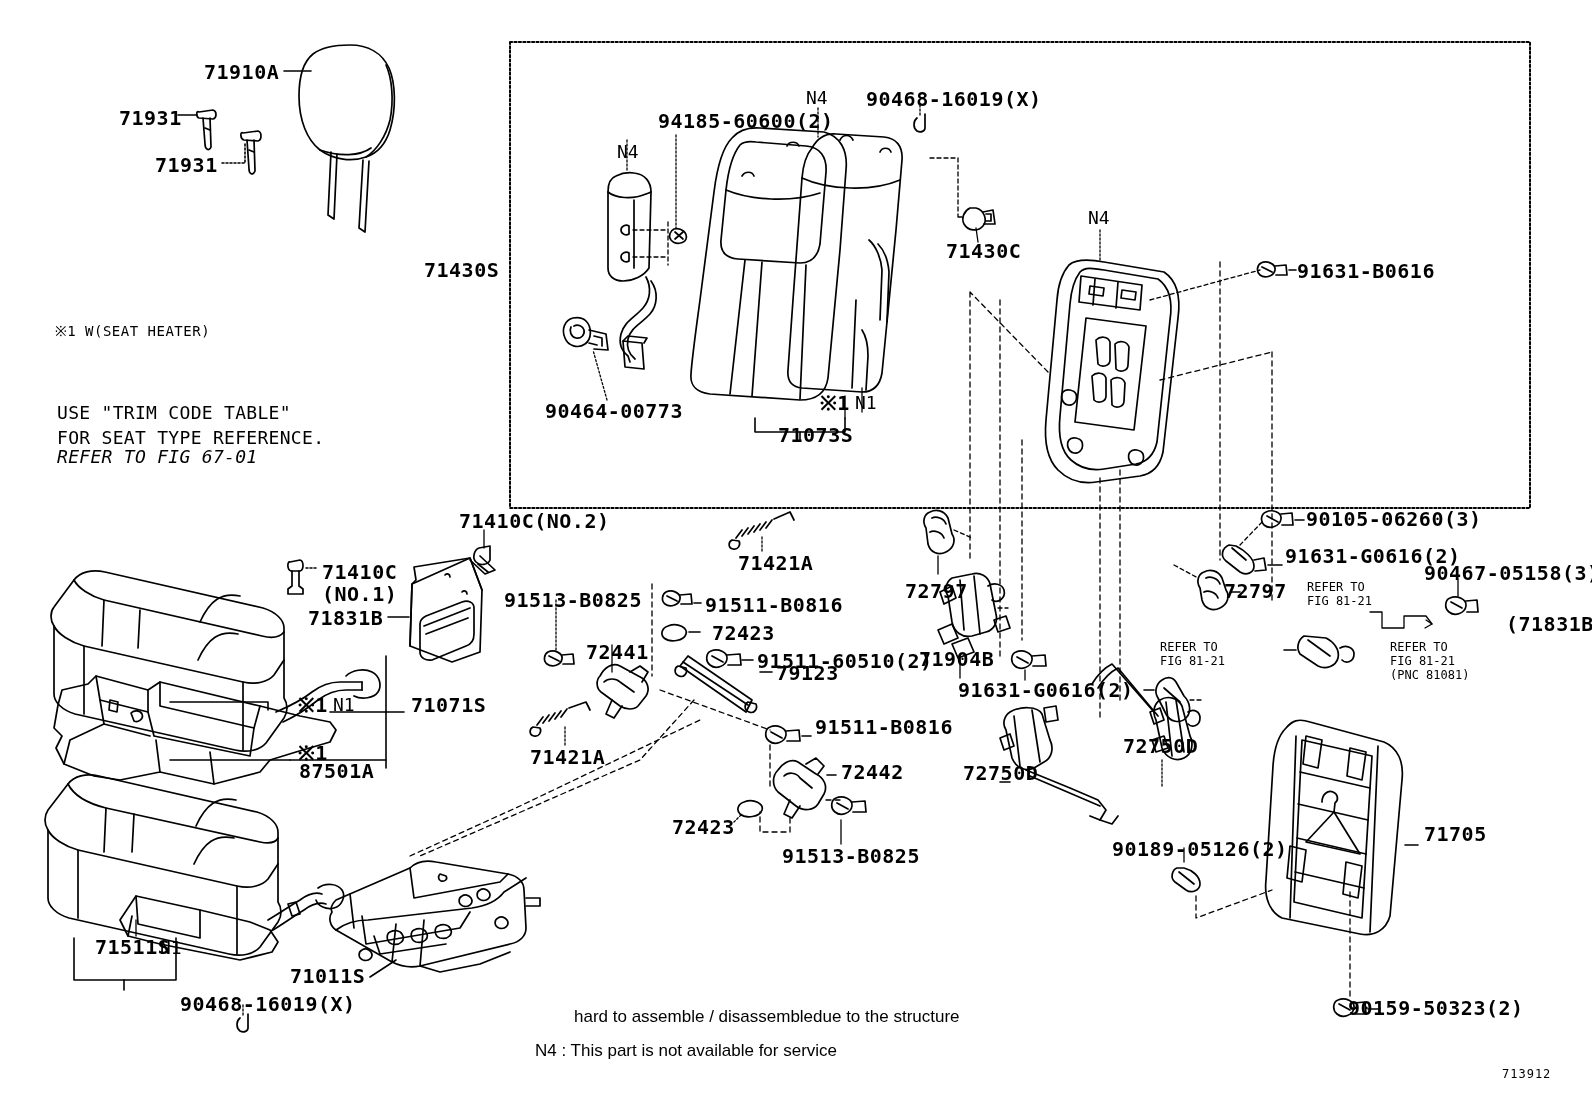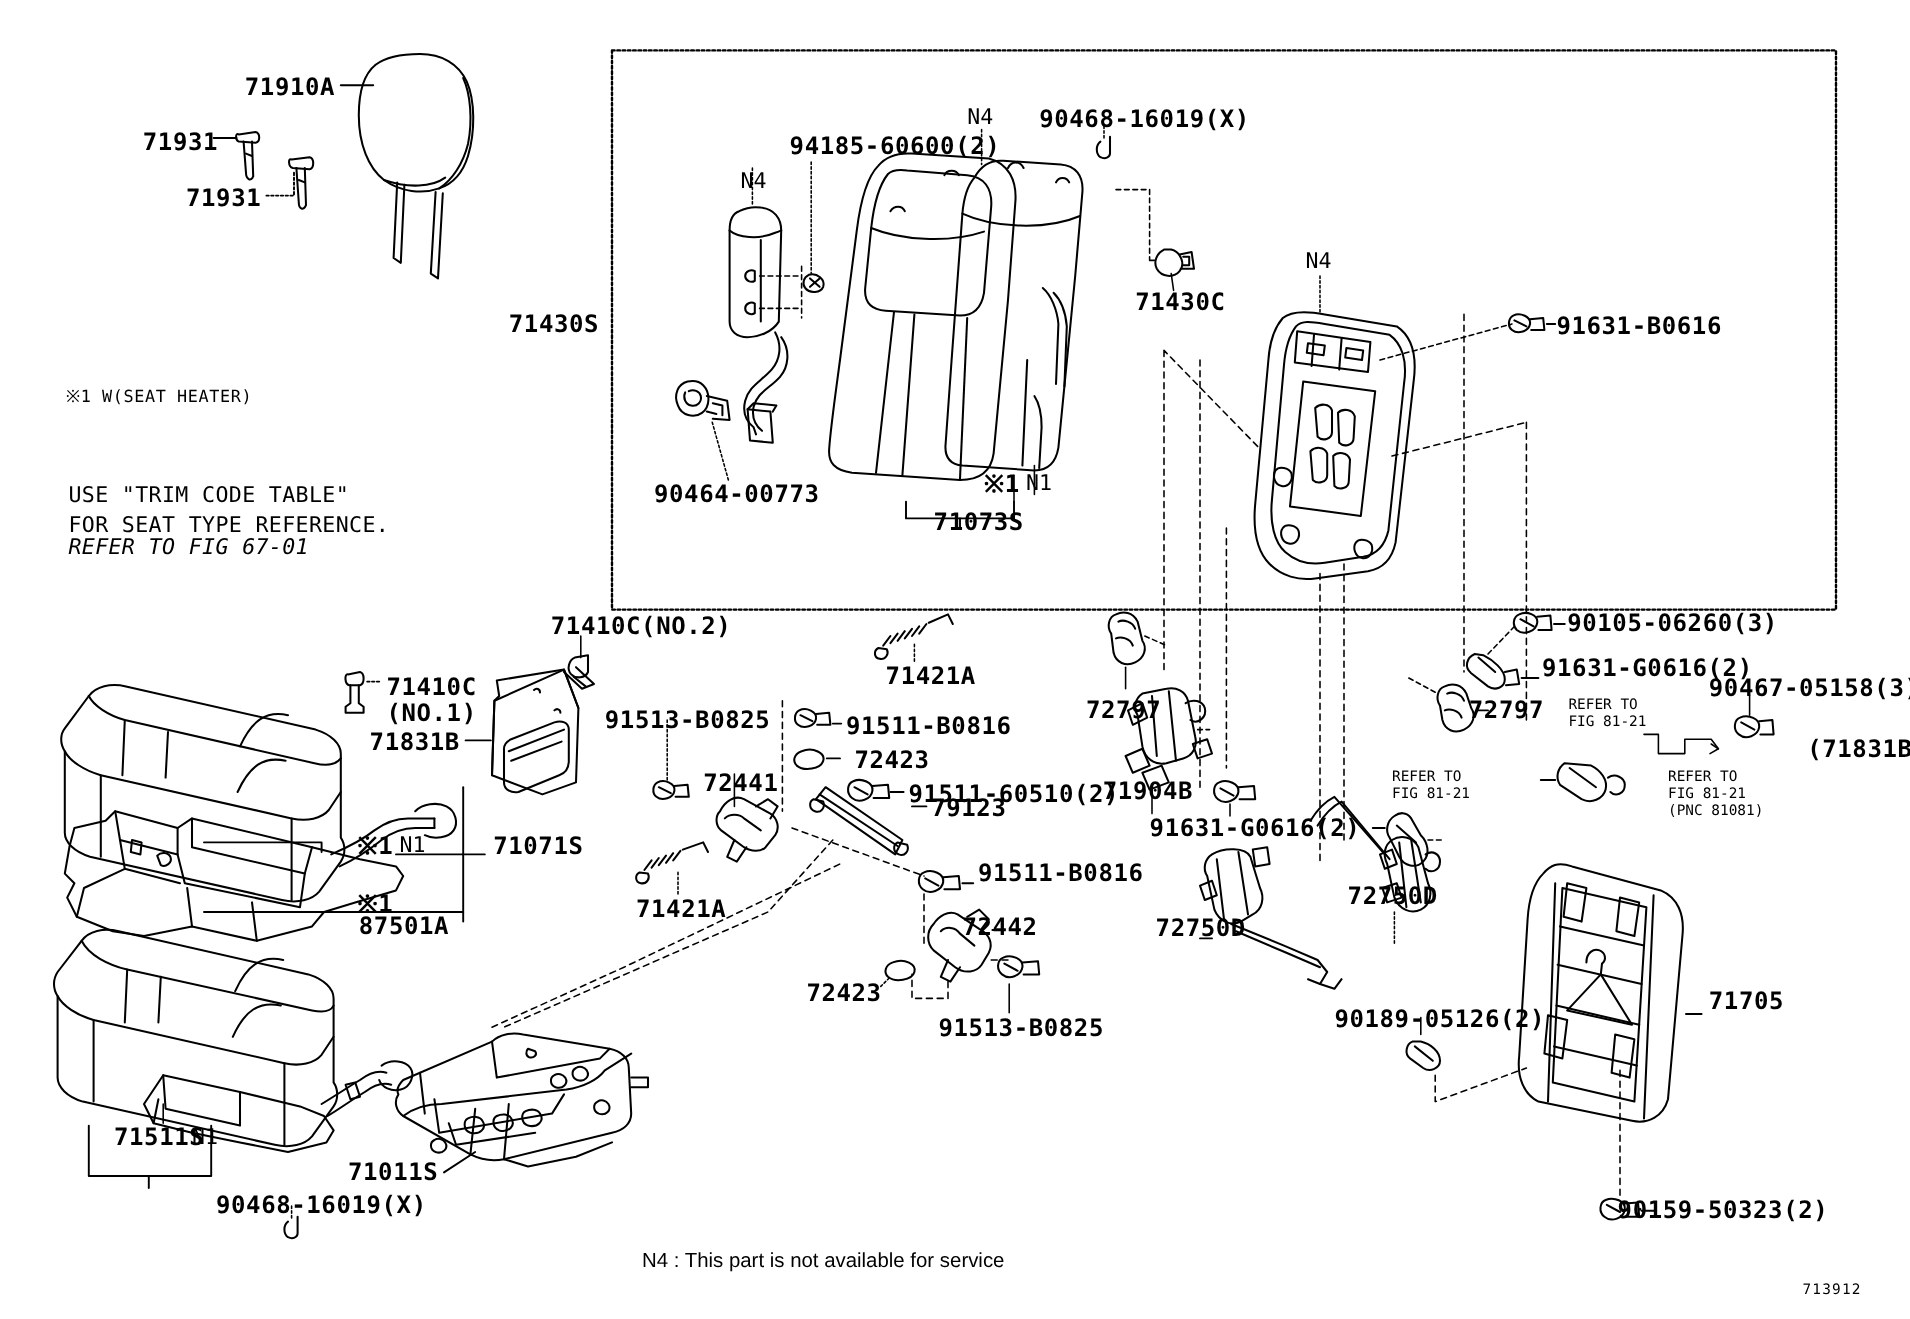--- a/index.html
+++ b/index.html
@@ -656,21 +656,21 @@
 (NO.1)</div>
   <div class="lbl" style="left:308px; top:607px;">71831B</div>
 
   <div class="lbl" style="left:504px; top:589px;">91513-B0825</div>
   <div class="lbl" style="left:586px; top:641px;text-align:right;">72441</div>
   <div class="lbl" style="left:705px; top:594px;">91511-B0816</div>
   <div class="lbl" style="left:712px; top:622px;">72423</div>
   <div class="lbl" style="left:757px; top:650px;">91511-60510(2)</div>
   <div class="lbl" style="left:776px; top:662px;">79123</div>
   <div class="lbl" style="left:815px; top:716px;">91511-B0816</div>
-  <div class="lbl" style="left:802px; top:761px;">72442</div>
+  <div class="lbl" style="left:841px; top:761px;">72442</div>
   <div class="lbl" style="left:672px; top:816px;">72423</div>
   <div class="lbl" style="left:782px; top:845px;">91513-B0825</div>
 
   <div class="lbl" style="left:738px; top:552px;">71421A</div>
   <div class="lbl" style="left:530px; top:746px;">71421A</div>
 
   <div class="lbl" style="left:411px; top:694px;">71071S</div>
   <div class="lbl" style="left:298px; top:694px;">※1</div>
   <div class="lbl n" style="left:333px; top:695px;">N1</div>
   <div class="lbl" style="left:298px; top:742px;">※1</div>
@@ -683,17 +683,18 @@
 
   <div class="lbl" style="left:919px; top:648px;">71904B</div>
   <div class="lbl" style="left:958px; top:679px;">91631-G0616(2)</div>
   <div class="lbl" style="left:963px; top:762px;">72750D</div>
   <div class="lbl" style="left:1123px; top:735px;">72750D</div>
 
   <div class="lbl" style="left:1424px; top:823px;">71705</div>
   <div class="lbl" style="left:1112px; top:838px;">90189-05126(2)</div>
   <div class="lbl" style="left:1348px; top:997px;">90159-50323(2)</div>
 
+  <div class="lbl note" style="left:574px; top:1007px;">hard to assemble / disassembledue to the structure</div>
   <div class="lbl note" style="left:535px; top:1041px;">N4 : This part is not available for service</div>
 
   <div class="lbl fig" style="left:1502px; top:1068px;">713912</div>
 
 </div>
 
 </body></html>

